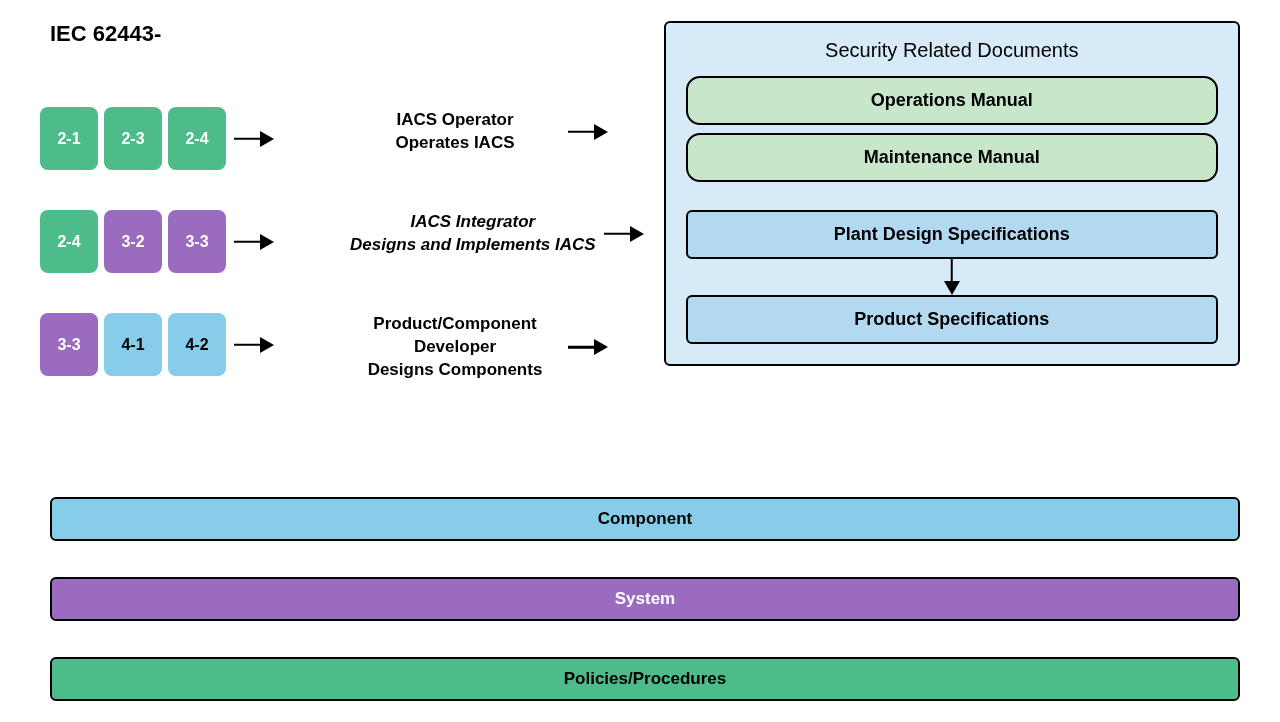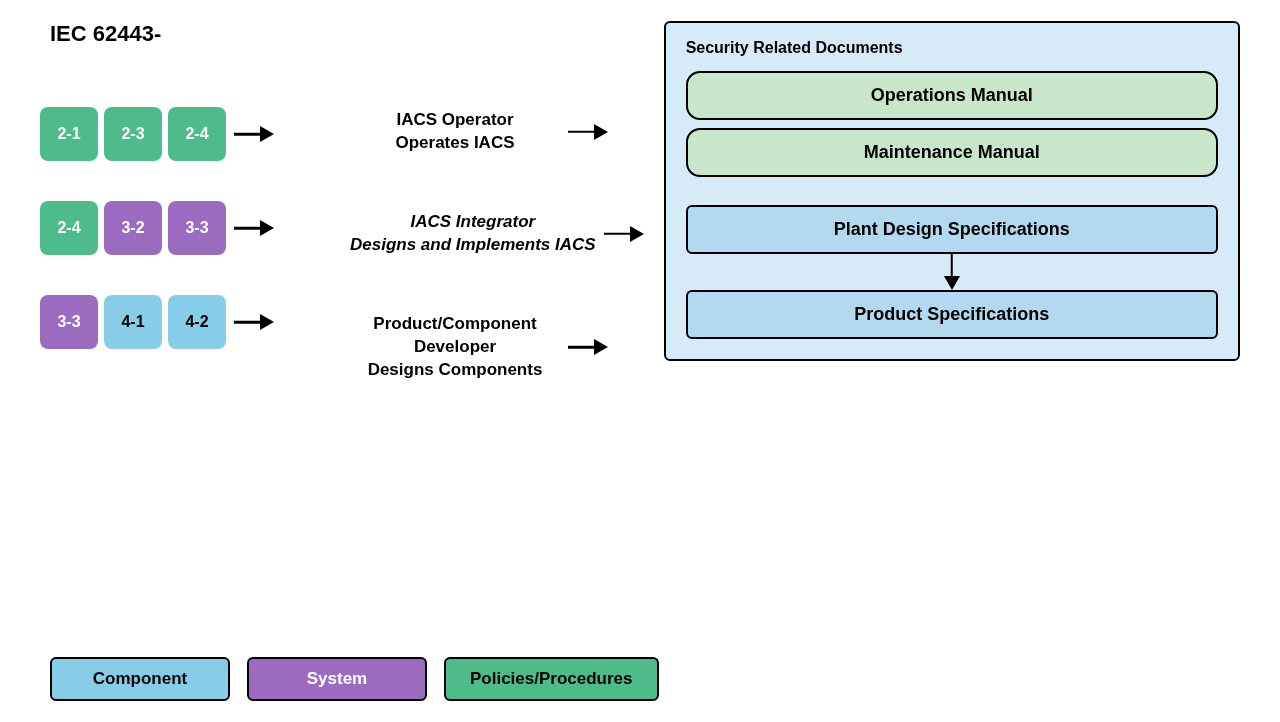--- a/index.html
+++ b/index.html
@@ -35,21 +35,21 @@
       gap: 8px;
     }
     .badges {
       display: flex;
       flex-direction: row;
       gap: 6px;
       align-items: center;
     }
     .badge {
       width: 58px;
-      height: 54px;
+      height: 63px;
       border-radius: 8px;
       display: flex;
       align-items: center;
       justify-content: center;
       font-size: 16px;
       font-weight: 900;
       color: #fff;
       border: none;
     }
     .badge-green { background: #4dbb8a; }
@@ -101,24 +101,24 @@
     .security-box {
       border: 2.5px solid #000;
       border-radius: 6px;
       background: #d6eaf8;
       padding: 16px 20px 20px 20px;
       display: flex;
       flex-direction: column;
       gap: 0;
     }
     .security-title {
-      font-size: 16px;
-      font-weight: 700;
-      color: #000;
-      text-align: left;
+      font-size: 20px;
+      font-weight: 400;
+      color: #000;
+      text-align: center;
       margin-bottom: 14px;
     }
     .doc-box-green {
       border: 2.5px solid #000;
       border-radius: 14px;
       background: #c8e6c9;
       padding: 12px 16px;
       font-size: 18px;
       font-weight: 900;
       color: #000;
@@ -164,22 +164,22 @@
       border-right: 8px solid transparent;
       border-top: 14px solid #000;
     }
 
     
     .section-gap { height: 20px; }
 
     
     .legend {
       display: flex;
-      flex-direction: row;
-      gap: 17px;
+      flex-direction: column;
+      gap: 36px;
       margin-top: 18px;
       padding-left: 10px;
     }
     .legend-item {
       border: 2.5px solid #000;
       border-radius: 6px;
       padding: 10px 24px;
       font-size: 17px;
       font-weight: 900;
       color: #000;

